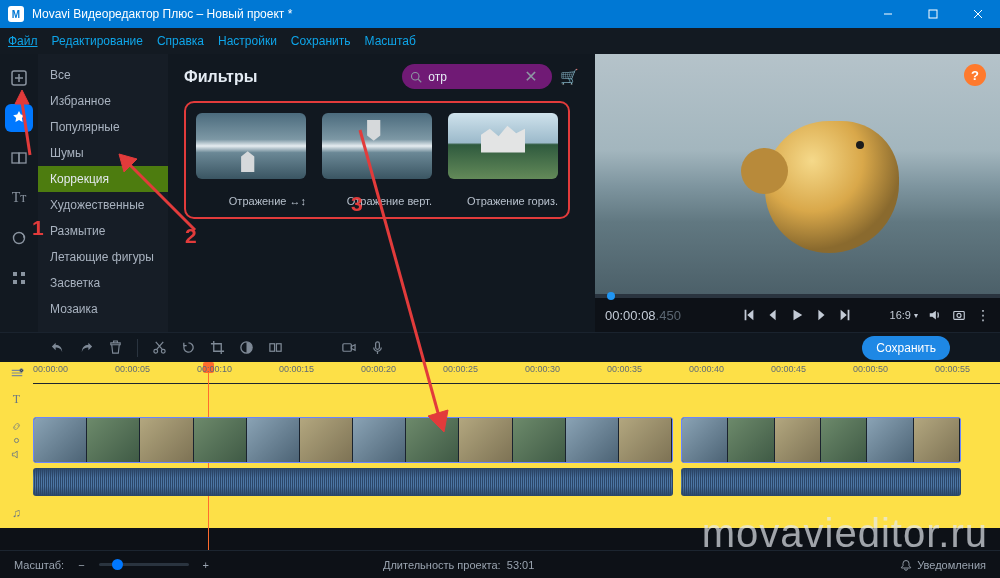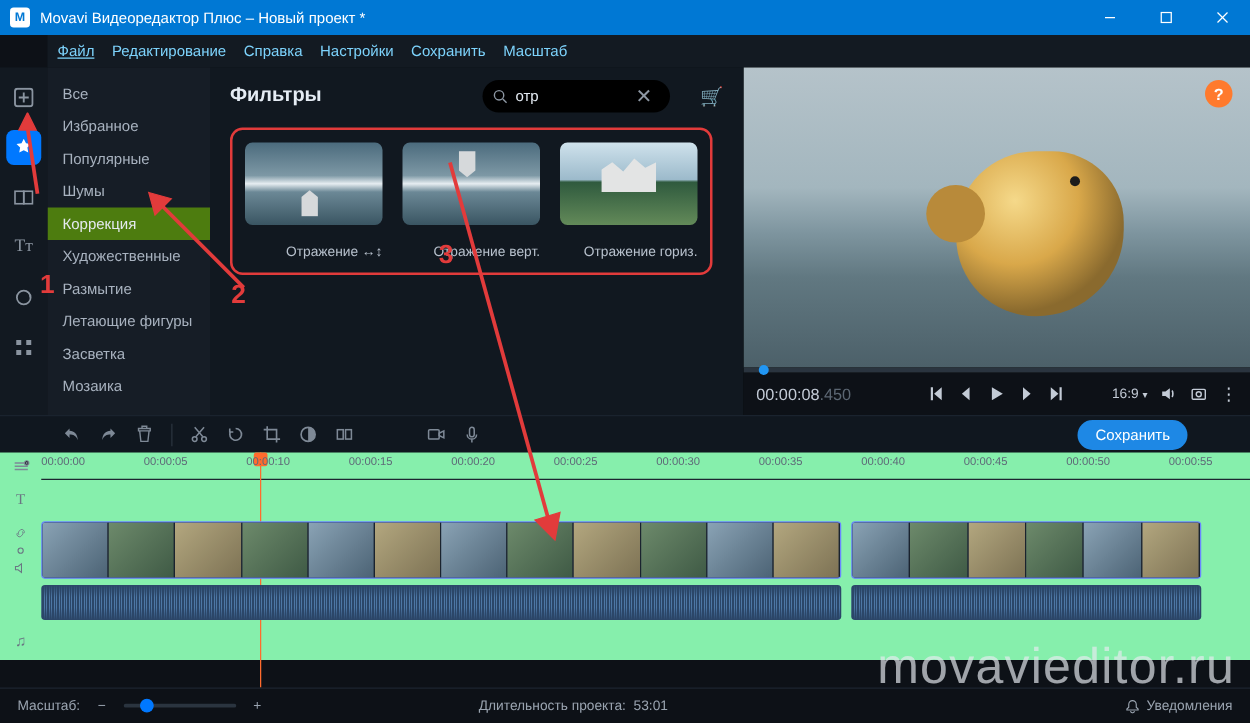--- a/index.html
+++ b/index.html
@@ -6,39 +6,39 @@
 body { width:1000px; height:578px; background:#0d1117; color:#c7cfd9; overflow:hidden; position:relative; }
 
 
 .titlebar { height:28px; background:#0078d4; display:flex; align-items:center; padding:0 0 0 8px; color:#fff; font-size:12px; }
 .titlebar .app-icon { width:16px; height:16px; background:#fff; border-radius:3px; margin-right:8px; display:flex; align-items:center; justify-content:center; color:#0078d4; font-size:10px; font-weight:bold; }
 .titlebar .title { flex:1; }
 .titlebar .winbtn { width:45px; height:28px; display:flex; align-items:center; justify-content:center; cursor:pointer; }
 .titlebar .winsvg { stroke:#fff; stroke-width:1; fill:none; }
 
 
-.menubar { height:26px; background:#131a22; display:flex; align-items:center; padding:0 8px; gap:14px; font-size:12px; color:#7dd3fc;margin-left:38px; }
+.menubar { height:26px; background:#131a22; display:flex; align-items:center; padding:0 8px; gap:14px; font-size:12px; color:#0ea5e9; }
 .menubar span { cursor:pointer; }
 .menubar span:first-child { text-decoration:underline; }
 
 
 .main { display:flex; height:278px; background:#0e141a; }
 .tool-rail { width:38px; background:#121921; display:flex; flex-direction:column; align-items:center; gap:12px; padding-top:10px; }
 .rail-btn { width:28px; height:28px; border-radius:6px; display:flex; align-items:center; justify-content:center; cursor:pointer; color:#8a94a0; font-size:14px; }
 .rail-btn.active { background:#0078ff; color:#fff; }
 .rail-btn svg { width:16px; height:16px; fill:currentColor; }
 
 .cat-panel { width:130px; background:#161d26; font-size:12px; padding-top:8px; overflow:hidden; }
 .cat-item { padding:6px 12px; color:#a8b2bf; cursor:pointer; white-space:nowrap; overflow:hidden; text-overflow:ellipsis; }
 .cat-item.sel { background:#4d7c0f; color:#e4e9ef; }
 
 .filter-panel { flex:1; background:#111820; padding:10px 16px; }
-.fp-head { display:flex; align-items:center; gap:24px; margin-bottom:12px; }
+.fp-head { display:flex; align-items:center; gap:8px; margin-bottom:12px; }
 .fp-title { font-size:16px; font-weight:600; color:#e5ecf4; flex:1; }
-.search { display:flex; align-items:center; background:#000000; border-radius:14px; padding:3px 8px; gap:6px; color:#8d97a3; flex:0 0 150px; }
+.search { display:flex; align-items:center; background:#701a75; border-radius:14px; padding:3px 8px; gap:6px; color:#8d97a3; flex:0 0 150px; }
 .search input { background:none; border:none; outline:none; color:#e5ecf4; font-size:12px; width:90px; }
 .cart-ic { color:#a8b2bf; font-size:15px; cursor:pointer; }
 .cards { display:flex; gap:16px; border:2px solid #e23b3b; border-radius:10px; padding:10px; width:max-content; }
 .card { width:110px; cursor:pointer; }
 .thumb { width:110px; height:66px; border-radius:6px; overflow:hidden; background:#2a3644; position:relative; }
 .thumb.s1 { background:linear-gradient(180deg,#4b6b7d 0%,#7d98a5 40%,#e6edf1 50%,#6b8896 60%,#3a5562 100%); }
 .thumb.s1::after{content:"";position:absolute;left:35%;bottom:10%;width:30%;height:40%;background:#d6d9db;clip-path:polygon(20% 100%,20% 40%,40% 20%,60% 40%,60% 100%);}
 .thumb.s2 { background:linear-gradient(180deg,#4b6b7d 0%,#7d98a5 40%,#e6edf1 50%,#6b8896 60%,#3a5562 100%); }
 .thumb.s2::after{content:"";position:absolute;left:35%;top:10%;width:30%;height:40%;background:#d6d9db;clip-path:polygon(20% 0,20% 60%,40% 80%,60% 60%,60% 0);}
 .thumb.s3 { background:linear-gradient(180deg,#cfe2ec 0%,#9cbacb 45%,#2f5a3e 48%,#638a59 100%); }
@@ -62,21 +62,21 @@
 .ratio { font-size:11px; display:flex; align-items:center; gap:3px; }
 
 
 .toolbar { height:30px; background:#10171f; display:flex; align-items:center; padding:0 50px 0 50px; gap:14px; color:#7e8996; border-top:1px solid #1a232e; }
 .toolbar .sep { width:1px; height:18px; background:#2a343f; }
 .toolbar svg { width:15px; height:15px; fill:#7e8996; }
 .tb-ic { cursor:pointer; display:flex; }
 .save-btn { margin-left:auto; background:#1e88e5; color:#fff; font-size:12px; padding:5px 14px; border-radius:14px; cursor:pointer; }
 
 
-.tl-area { background:#86efac; }
+.tl-area { background:#fde047; }
 .ruler-row { display:flex; }
 .tl-gutter { width:33px; display:flex; align-items:center; justify-content:center; }
 .tl-gutter svg { width:14px; height:14px; fill:#7e8996; }
 .ruler { flex:1; height:22px; position:relative; font-size:9px; color:#5e6a78; border-bottom:1px solid #1c2530; }
 .ruler span { position:absolute; top:2px; }
 .playhead { position:absolute; top:0; bottom:-170px; width:1px; background:#ff6b2d; left:175px; }
 .playhead::before { content:""; position:absolute; left:-5px; top:0; width:11px; height:11px; background:#ff6b2d; border-radius:2px; }
 
 .track-row { display:flex; height:30px; align-items:center; }
 .track-row.tall { height:52px; }

